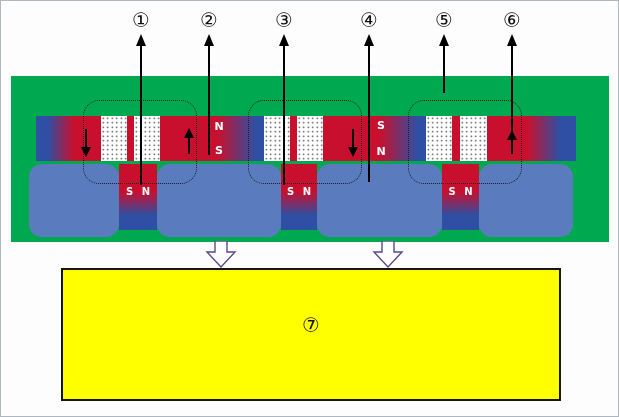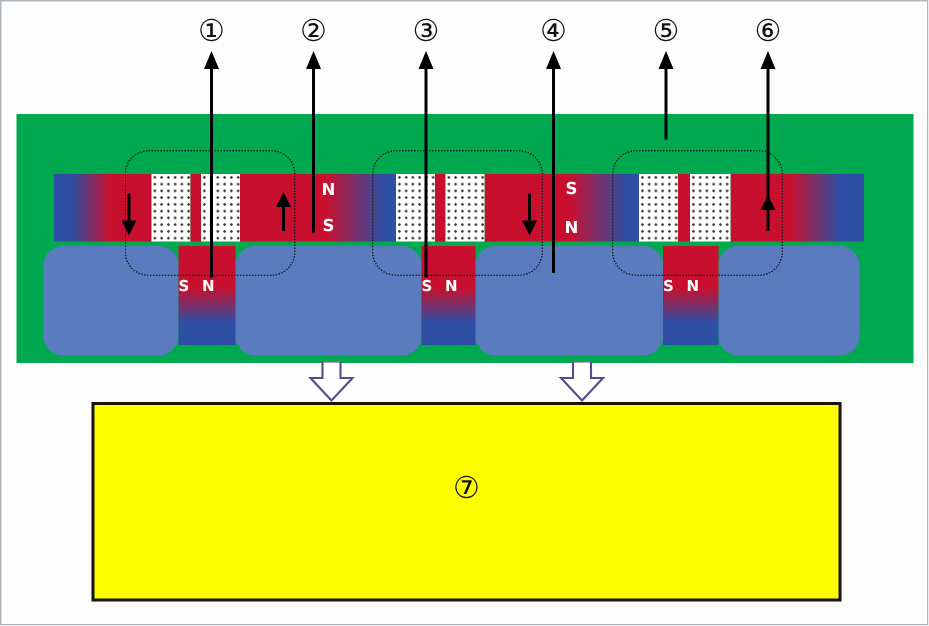--- a/index.html
+++ b/index.html
@@ -11,21 +11,21 @@
 
   .bar-seg { position:absolute; top:115px; height:45px; }
   .coil { position:absolute; top:115px; height:45px; background-color:#ffffff;
           background-image:radial-gradient(#3a3a3a 0.8px, transparent 0.95px);
           background-size:4.5px 4.5px; }
   .sliver { position:absolute; top:115px; height:45px; background:#c8102e; }
 
   .core { position:absolute; top:163px; height:73px; background:#5a7cbf; border-radius:13px; }
   .gapmag { position:absolute; top:163px; height:66px;
             background:linear-gradient(to bottom,#c8102e 0%,#c8102e 42%,#2e4fa4 78%,#2e4fa4 100%); }
-  .gap-label { position:absolute; top:22px; left:0; width:100%; text-align:left;
+  .gap-label { position:absolute; top:22px; left:0; width:100%; text-align:center;
                color:#ffffff; font-size:10px; font-weight:600; word-spacing:5px; }
 
   .pole { position:absolute; width:24px; text-align:center; color:#ffffff;
           font-size:11px; font-weight:600; }
 
   .loop { position:absolute; top:99px; width:114px; height:84px;
           border:1.5px dotted #1d1d1d; border-radius:16px; }
 
   .aline { position:absolute; width:2px; background:#000; }
   .head-up   { position:absolute; width:0; height:0; border-left:5px solid transparent;

